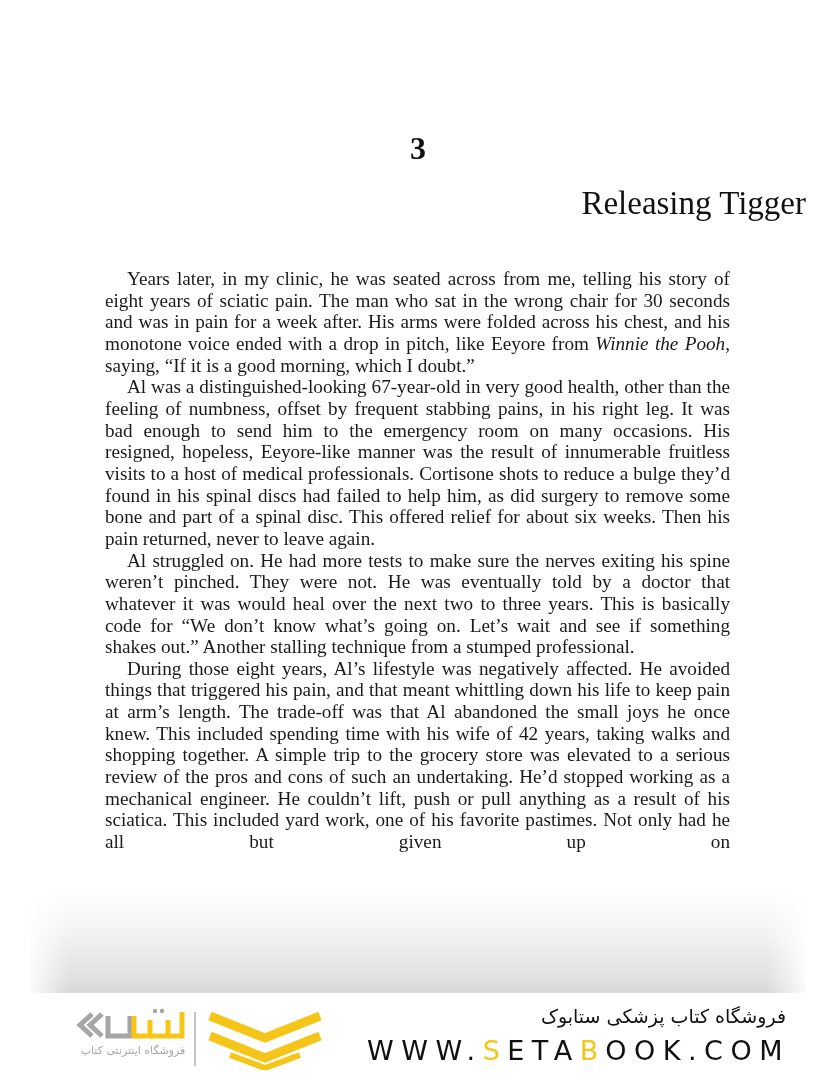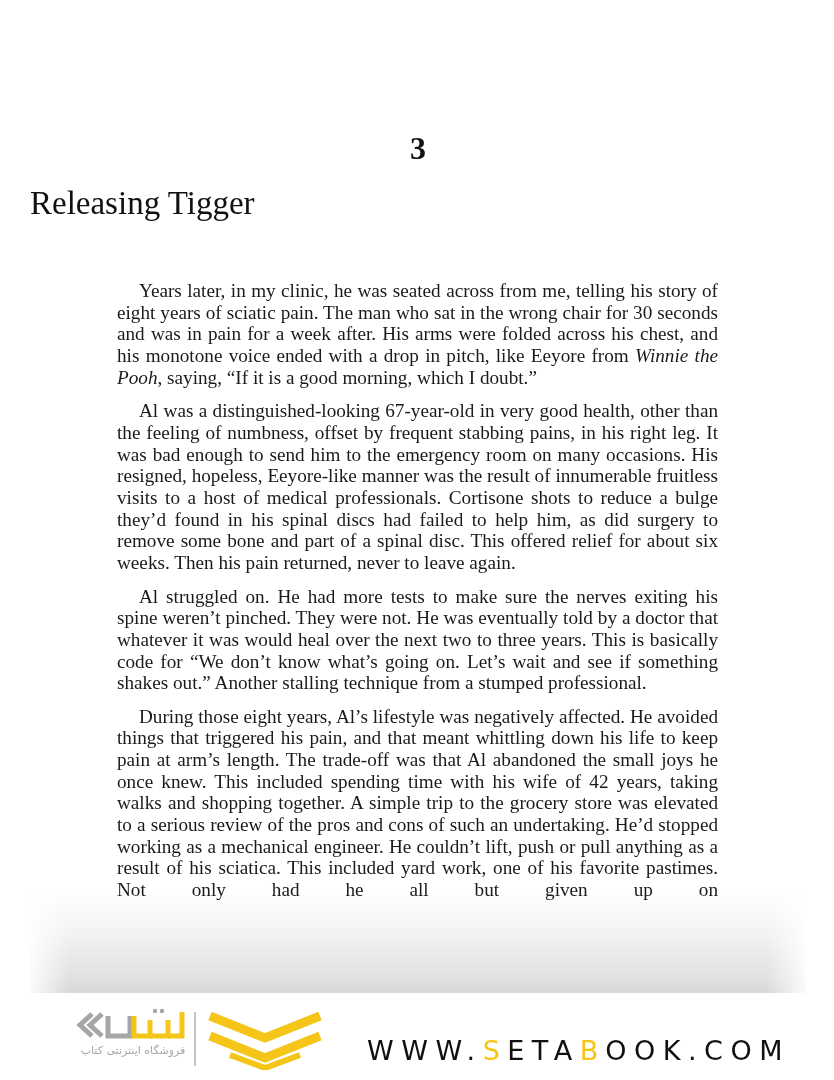--- a/index.html
+++ b/index.html
@@ -15,29 +15,29 @@
   }
   .page::before {
     content: ""; position: absolute; left: 0; right: 0; top: 880px; bottom: 0;
     background: linear-gradient(to right, rgba(255,255,255,0.9) 0px, rgba(255,255,255,0) 40px, rgba(255,255,255,0) 736px, rgba(255,255,255,0.9) 776px);
   }
   .chapter-num {
     position: absolute; left: 0; right: 0; top: 130px; text-align: center;
     font-size: 32px; font-weight: bold; color: #111;
   }
   .chapter-title {
-    position: absolute; left: 0; right: 0; top: 185px; text-align: left;
+    position: absolute; left: 0; right: 0; top: 185px; text-align: right;
     font-size: 33px; color: #111;
   }
   .body-text {
     position: absolute; left: 75px; top: 268px; width: 625px;
     font-size: 19.2px; line-height: 21.65px; text-align: justify;
     z-index: 1;
   }
-  .body-text p { margin: 12px; text-indent: 22px; }
+  .body-text p { margin: 0; text-indent: 22px; }
   .footer {
     position: absolute; left: 0; top: 993px; width: 834px; height: 87px; background: #fff;
   }
   .logo {
     position: absolute; left: 70px; top: 15px; width: 260px; height: 62px; text-decoration: underline;
   }
   .fa-title {
     position: absolute; right: 48px; top: 12px; font-family: "DejaVu Sans", sans-serif;
     font-size: 19px; color: #111; direction: rtl;
   }
@@ -79,14 +79,15 @@
 
       <line x1="125" y1="4" x2="125" y2="58" stroke="#b0b0b0" stroke-width="1.5"></line>
 
       <path d="M140 8 L195 30 L250 8" fill="none" stroke="#f5c518" stroke-width="9"></path>
       <path d="M140 28 L195 50 L250 28" fill="none" stroke="#f5c518" stroke-width="9"></path>
       <path d="M160 47 L195 60 L230 47" fill="none" stroke="#f5c518" stroke-width="6"></path>
     </svg>
     <div style="position:absolute; left:8px; top:36px; width:110px; font-family:'DejaVu Sans',sans-serif; font-size:11px; color:#a6a6a6; direction:rtl; text-align:center;">فروشگاه اینترنتی کتاب</div>
   </div>
 
+  <div class="fa-title">فروشگاه کتاب پزشکی ستابوک</div>
   <div class="site-url"><span>WWW.</span><span class="hl">S</span><span>ETA</span><span class="hl">B</span><span>OOK.COM</span></div>
 </div>
 
 </body></html>

